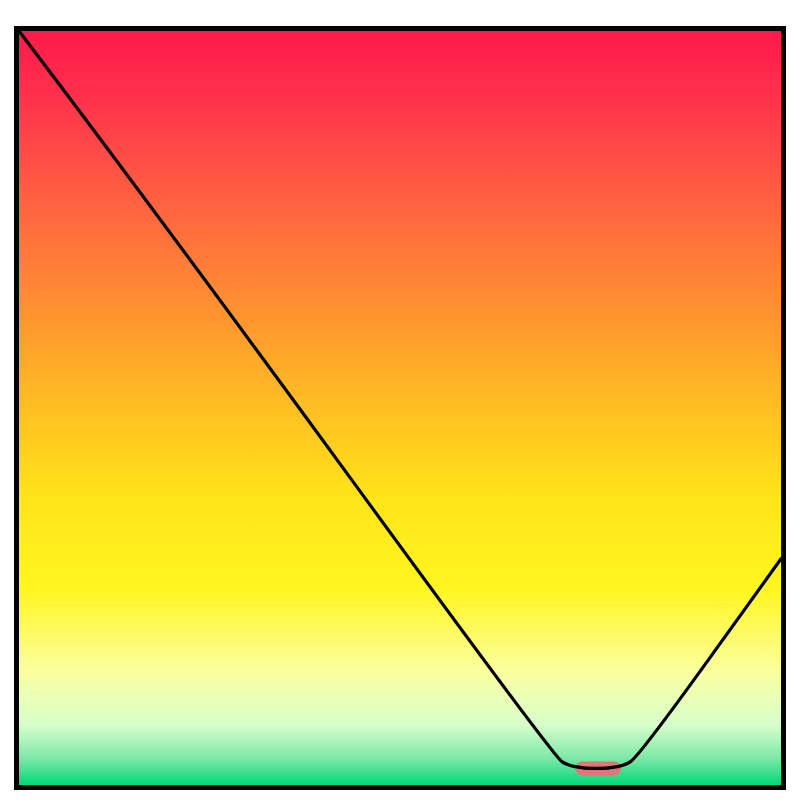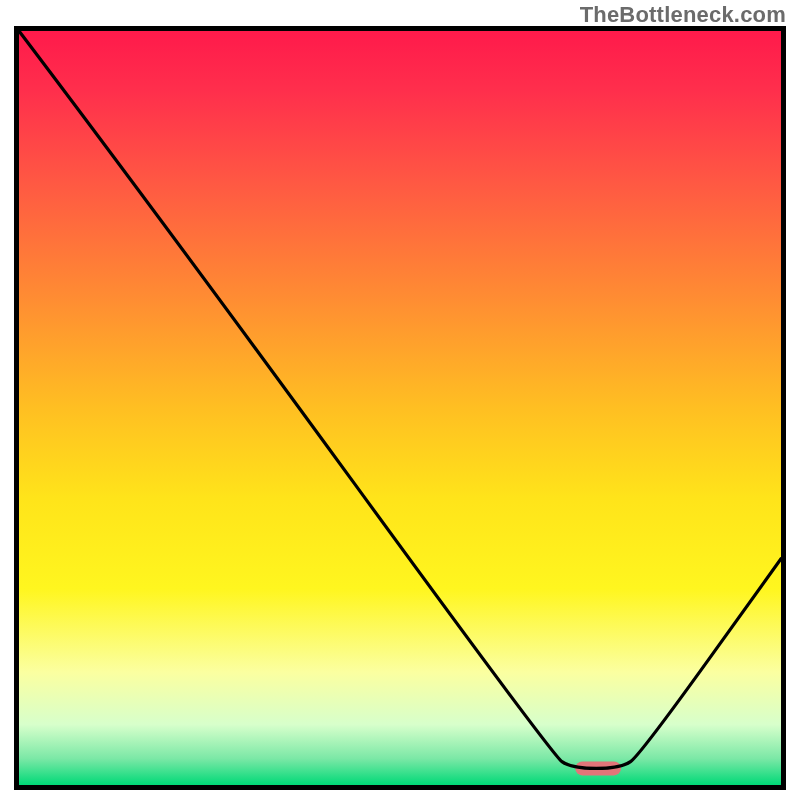--- a/index.html
+++ b/index.html
@@ -30,21 +30,20 @@
     top: 26px;
     width: 772px;
     height: 764px;
   }
   svg { display: block; }
 </style>
 </head>
 <body>
 
 <div class="frame">
-  <div class="watermark">TheBottleneck.com</div>
 
   <div class="plot-wrap">
     <svg id="chart-svg" width="772" height="764" viewBox="0 0 772 764" xmlns="http://www.w3.org/2000/svg">
       <defs>
         <linearGradient id="bg-grad" x1="0" y1="0" x2="0" y2="1">
             <stop offset="0.00%" stop-color="#ff1a4b"></stop>
             <stop offset="8.00%" stop-color="#ff2f4c"></stop>
             <stop offset="20.00%" stop-color="#ff5843"></stop>
             <stop offset="35.00%" stop-color="#ff8b33"></stop>
             <stop offset="50.00%" stop-color="#ffbf22"></stop>

